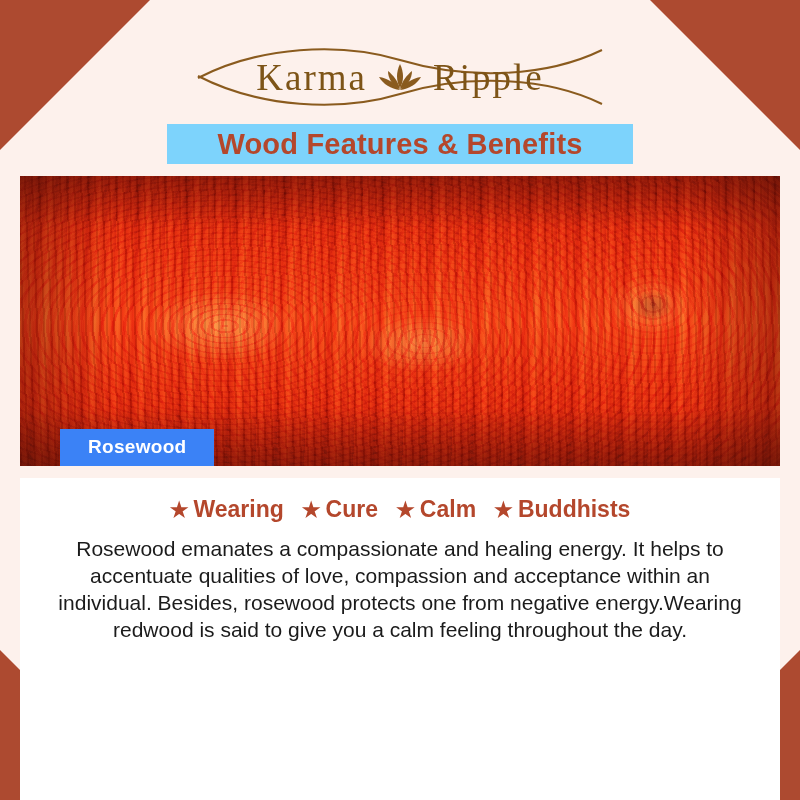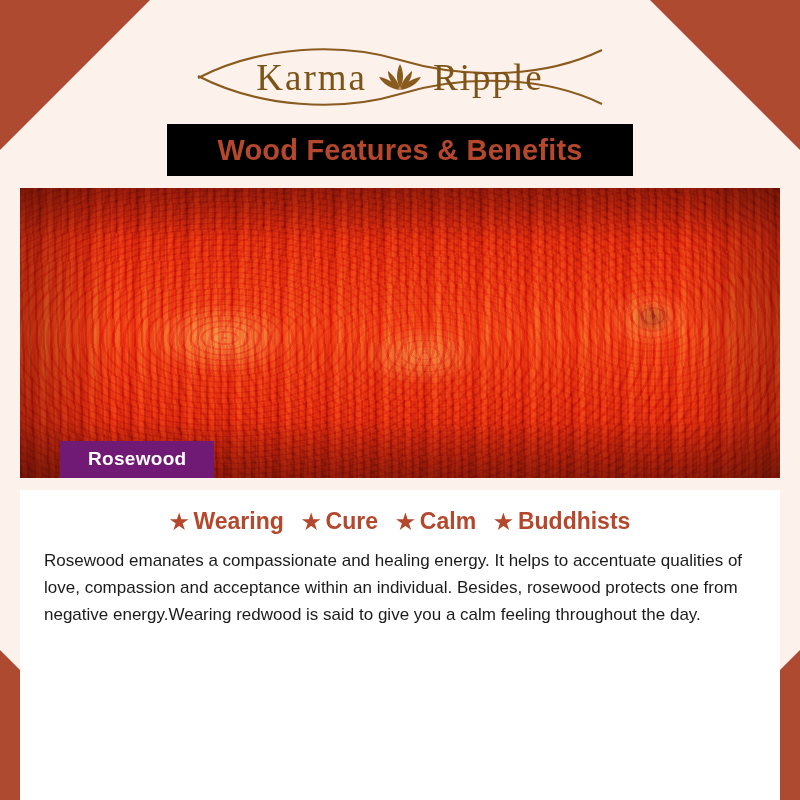--- a/index.html
+++ b/index.html
@@ -74,22 +74,22 @@
     height:46px;
     pointer-events:none;
   }
   .swoosh.top{ top:6px; }
   .swoosh.bot{ bottom:6px; }
 
   
   .title-banner{
     margin-top:4px;
     width:466px;
-    height:52px;
-    background:#000000;
+    height:40px;
+    background:#7dd3fc;
     display:flex; align-items:center; justify-content:center;
   }
   .title-banner h1{
     font-family:"Liberation Sans", sans-serif;
     font-size:29px;
     font-weight:bold;
     color:#b4472c;
     letter-spacing:.2px;
   }
 
@@ -142,21 +142,21 @@
     position:absolute; inset:0;
     background:
       linear-gradient(180deg, rgba(70,16,6,.45) 0%, rgba(70,16,6,0) 18%, rgba(70,16,6,0) 80%, rgba(70,16,6,.5) 100%),
       linear-gradient(90deg, rgba(70,16,6,.35) 0%, rgba(70,16,6,0) 12%, rgba(70,16,6,0) 88%, rgba(70,16,6,.35) 100%);
   }
 
   
   .wood-label{
     position:absolute;
     left:40px; bottom:0;
-    background:#701a75;
+    background:#3b82f6;
     color:#ffffff;
     font-size:19px;
     font-weight:bold;
     padding:7px 28px 8px 28px;
     letter-spacing:.3px;
   }
 
   
   .body-card{
     margin-top:12px;
@@ -174,24 +174,24 @@
   }
   .kw{
     display:flex; align-items:center; gap:5px;
     color:#b4472c;
     font-size:23px;
     font-weight:bold;
   }
   .kw .star{ font-size:21px; line-height:1; color:#b4472c; }
 
   .para{
-    font-size:17px;
+    font-size:21px;
     line-height:27px;
     color:#1b1b1b;
-    text-align:left;
+    text-align:center;
   }
   .para + .para{ margin-top:1px; }
 </style>
 </head>
 <body>
 
 <div class="bg-base"></div>
 <div class="bg-light"></div>
 <div class="corner-dark c-tl"></div>
 <div class="corner-dark c-tr"></div>

